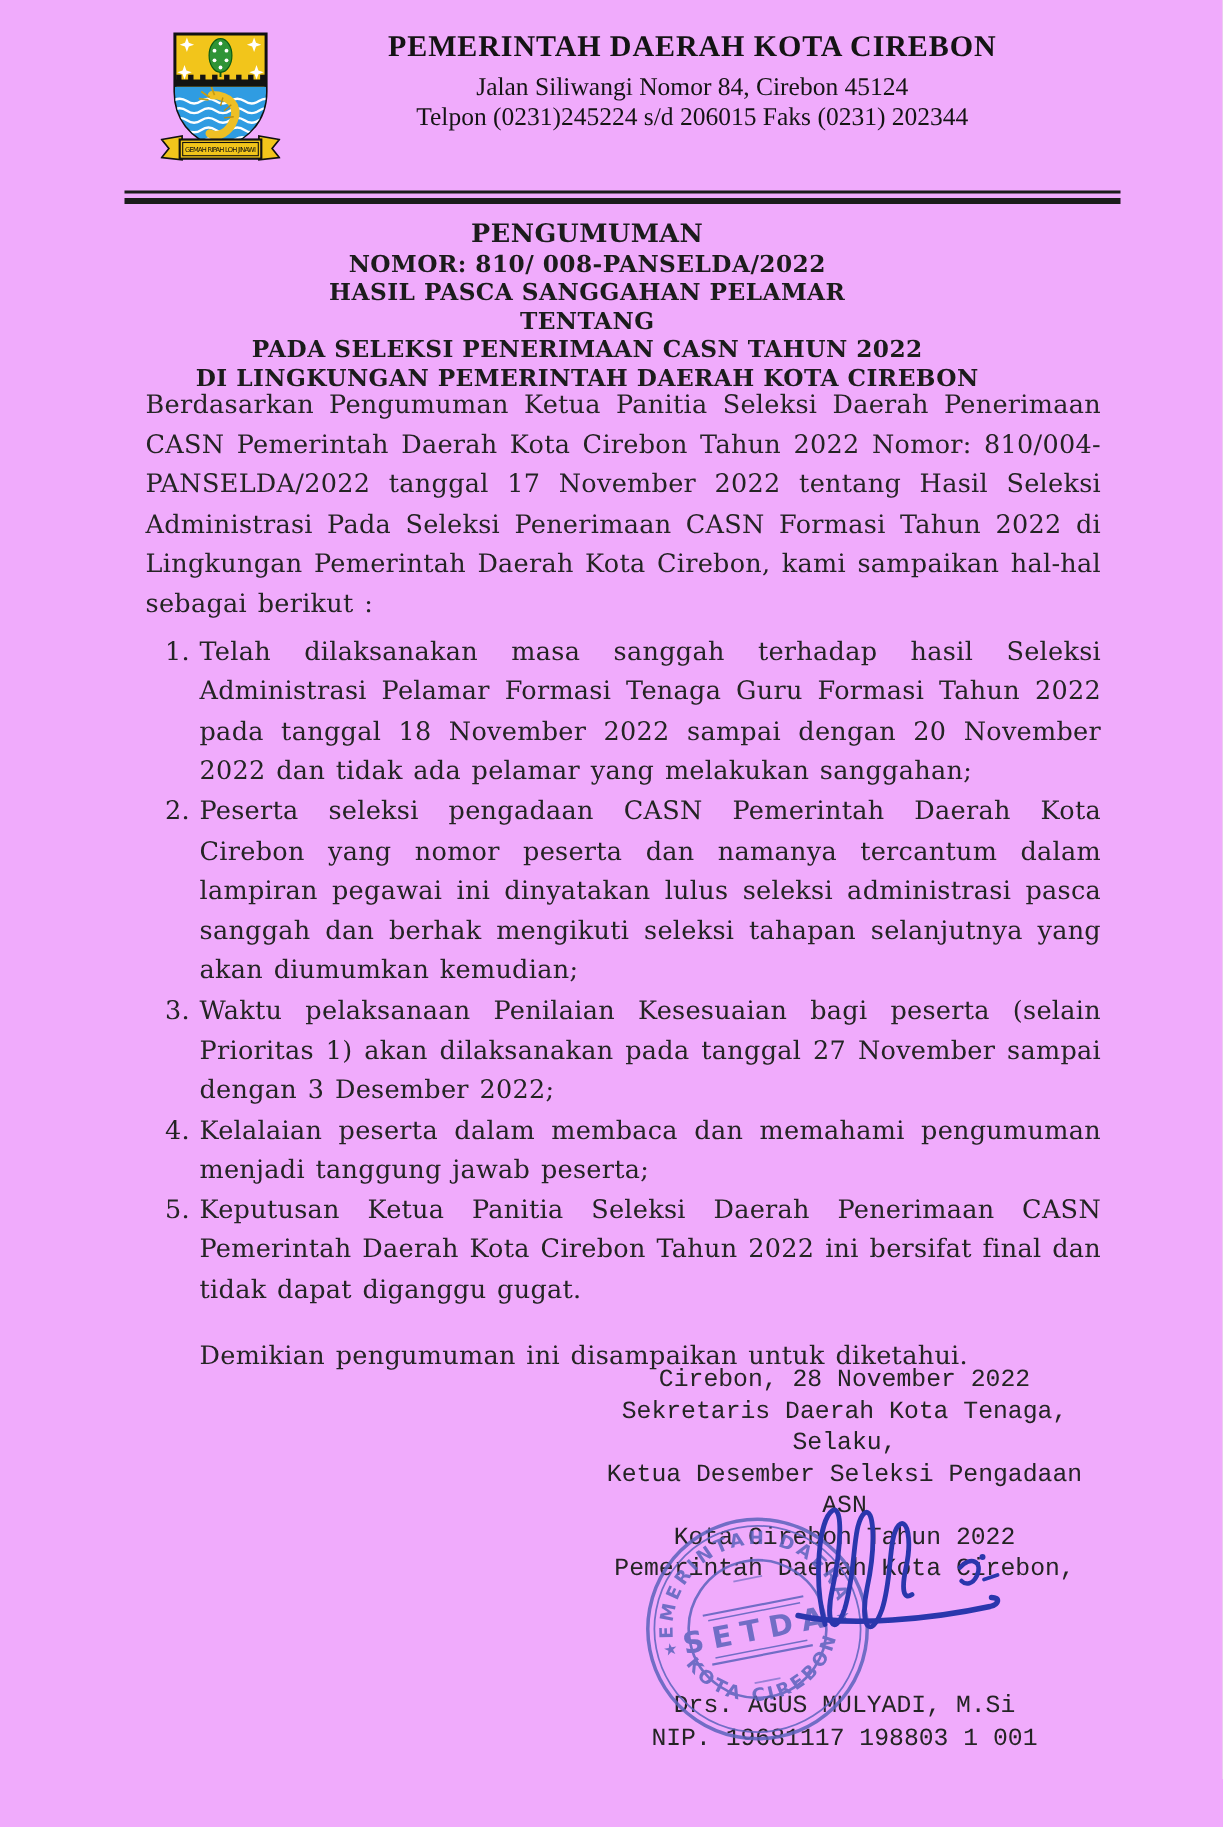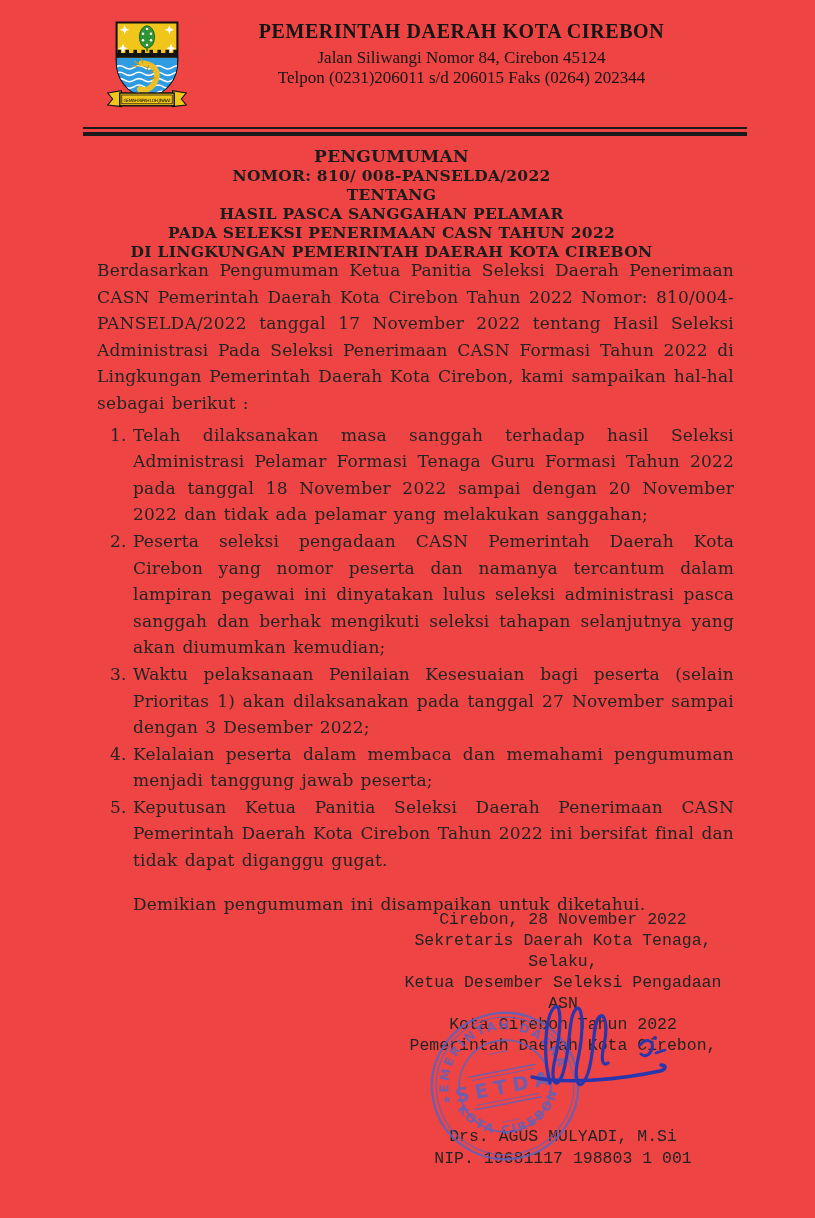--- a/index.html
+++ b/index.html
@@ -1,18 +1,18 @@
 <!DOCTYPE html>
 <html><head>
 <meta charset="utf-8">
 <style>
   html,body{margin:0;padding:0;background:#e8e8e8;}
   .page{
     position:relative;width:815px;height:1218px;margin:0 auto;
-    background:#ef4444;overflow:hidden;
+    background:#f0abfc;overflow:hidden;
     font-family:"DejaVu Serif",serif;color:#242424;
   }
   
   .emblem{position:absolute;left:107px;top:15px;width:80px;height:100px;}
   .lh-text{
     position:absolute;left:228px;right:120px;top:19px;text-align:center;
     font-family:"Liberation Serif",serif;color:#141414;
   }
   .lh-org{font-size:20px;font-weight:bold;letter-spacing:.6px;line-height:24px;}
   .lh-unit{font-size:28px;font-weight:bold;letter-spacing:.6px;line-height:31px;}
@@ -111,29 +111,29 @@
       <polygon points="99,96 82,93 82,113 99,111 93,103.5" fill="#f2c51b" stroke="#111" stroke-width="1.4"></polygon>
       <rect x="16" y="96" width="68" height="16" fill="#f2c51b" stroke="#111" stroke-width="1.8"></rect>
       <rect x="18.5" y="98.5" width="63" height="11" fill="none" stroke="#111" stroke-width="0.9"></rect>
       <text x="50" y="106.8" text-anchor="middle" font-size="5.6" textLength="59" font-family="DejaVu Sans, sans-serif" fill="#111">GEMAH RIPAH LOH JINAWI</text>
     </g>
   </svg>
 
   <div class="lh-text">
     <div class="lh-org">PEMERINTAH DAERAH KOTA CIREBON</div>
     <div class="lh-addr">Jalan Siliwangi Nomor 84, Cirebon 45124</div>
-    <div class="lh-phone">Telpon (0231)206011 s/d 206015 Faks (0264) 202344</div>
+    <div class="lh-phone">Telpon (0231)245224 s/d 206015 Faks (0231) 202344</div>
   </div>
   <div class="lh-rule"></div>
 
   <div class="title-block">
     <div class="title-heading">PENGUMUMAN</div>
     <div class="title-line">NOMOR: 810/ 008-PANSELDA/2022</div>
+    <div class="title-line">HASIL PASCA SANGGAHAN PELAMAR</div>
     <div class="title-line">TENTANG</div>
-    <div class="title-line">HASIL PASCA SANGGAHAN PELAMAR</div>
     <div class="title-line">PADA SELEKSI PENERIMAAN CASN TAHUN 2022</div>
     <div class="title-line">DI LINGKUNGAN PEMERINTAH DAERAH KOTA CIREBON</div>
   </div>
 
   <div class="body-block">
     <div class="opening">Berdasarkan Pengumuman Ketua Panitia Seleksi Daerah Penerimaan CASN Pemerintah Daerah Kota Cirebon Tahun 2022 Nomor: 810/004-PANSELDA/2022 tanggal 17 November 2022 tentang Hasil Seleksi Administrasi Pada Seleksi Penerimaan CASN Formasi Tahun 2022 di Lingkungan Pemerintah Daerah Kota Cirebon, kami sampaikan hal-hal sebagai berikut :</div>
     <div class="points">
       <div class="point">
         <span class="point-num">1.</span>
         <span>Telah dilaksanakan masa sanggah terhadap hasil Seleksi Administrasi Pelamar Formasi Tenaga Guru Formasi Tahun 2022 pada tanggal 18 November 2022 sampai dengan 20 November 2022 dan tidak ada pelamar yang melakukan sanggahan;</span>

